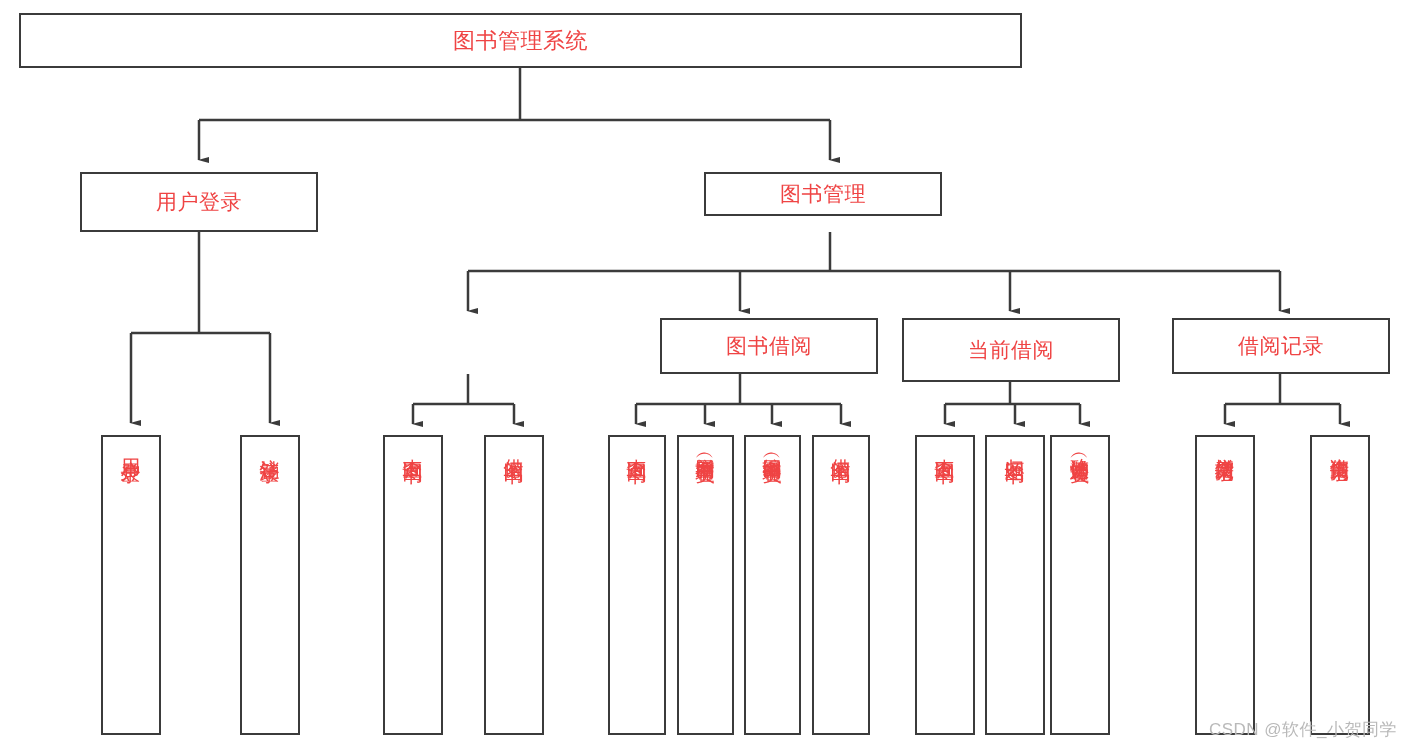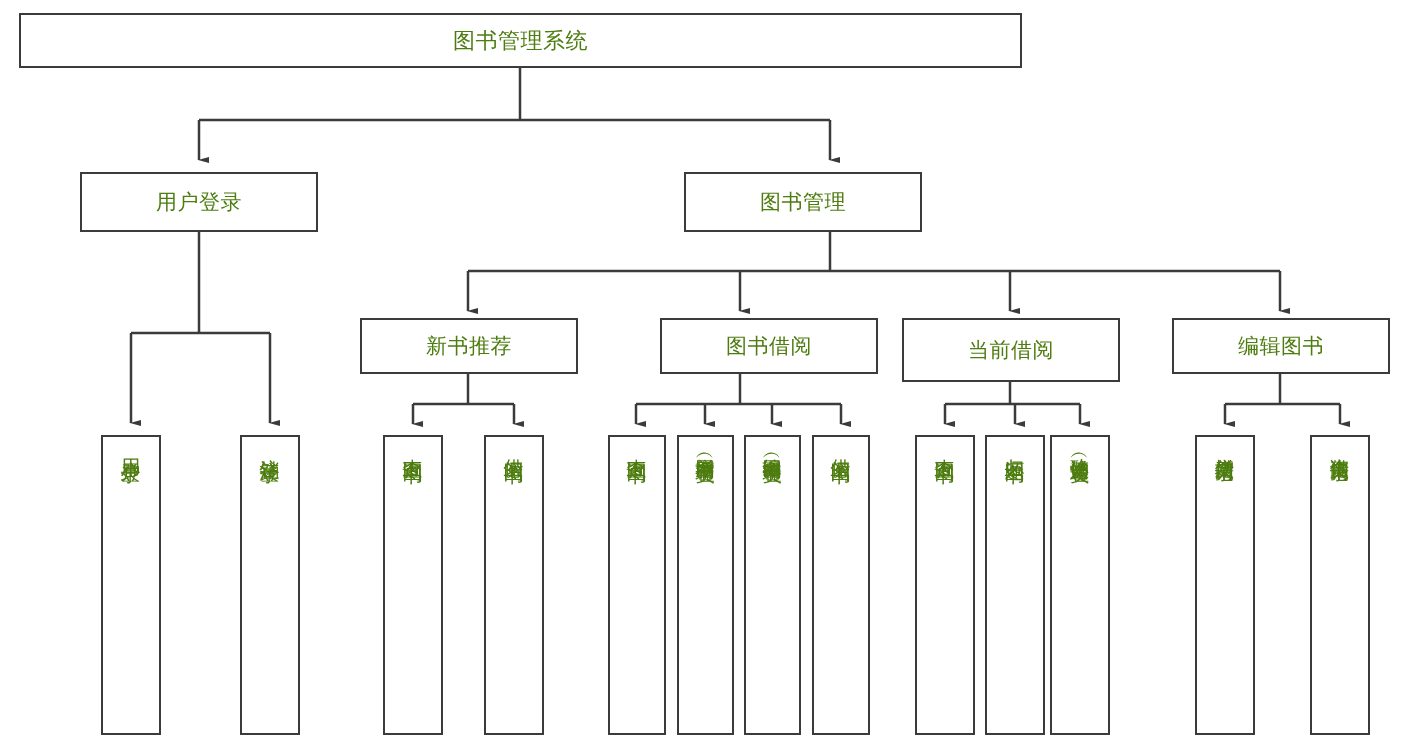--- a/index.html
+++ b/index.html
@@ -34,21 +34,21 @@
     display: flex;
     align-items: center;
     justify-content: center;
     color: #1a1a1a;
   }
   .node-label {
     display: block;
     text-align: center;
     line-height: 1.18;
     letter-spacing: 0.5px;
-    color: #4d7c0f;
+    color: #ef4444;
   }
   
   .node.horiz .node-label {
     font-size: 21px;
     white-space: nowrap;
   }
   .node.root .node-label {
     font-size: 22px;
   }
   
@@ -135,35 +135,32 @@
     </g>
   </svg>
 
   <div class="node horiz root" style="left:19px; top:13px; width:1003px; height:55px;">
     <span class="node-label">图书管理系统</span>
   </div>
 
   <div class="node horiz" style="left:80px; top:172px; width:238px; height:60px;">
     <span class="node-label">用户登录</span>
   </div>
-  <div class="node horiz" style="left:684px; top:172px; width:238px; height:60px;">
+  <div class="node horiz" style="left:704px; top:172px; width:238px; height:44px;">
     <span class="node-label">图书管理</span>
   </div>
 
-  <div class="node horiz" style="left:360px; top:318px; width:218px; height:56px;">
-    <span class="node-label">新书推荐</span>
-  </div>
   <div class="node horiz" style="left:632px; top:318px; width:218px; height:56px;margin-left:28px;">
     <span class="node-label">图书借阅</span>
   </div>
   <div class="node horiz" style="left:902px; top:318px; width:218px; height:64px;">
     <span class="node-label">当前借阅</span>
   </div>
   <div class="node horiz" style="left:1172px; top:318px; width:218px; height:56px;">
-    <span class="node-label">编辑图书</span>
+    <span class="node-label">借阅记录</span>
   </div>
 
   <div class="node vert" style="left:101px; top:435px; width:60px; height:300px;">
     <span class="node-label">用户登录</span>
   </div>
   <div class="node vert" style="left:240px; top:435px; width:60px; height:300px;">
     <span class="node-label">注销登录</span>
   </div>
 
   <div class="node vert" style="left:383px; top:435px; width:60px; height:300px;">
@@ -196,14 +193,15 @@
     <span class="node-label">确认归还（管理员）</span>
   </div>
 
   <div class="node vert long" style="left:1195px; top:435px; width:60px; height:300px;">
     <span class="node-label">新增借阅记录</span>
   </div>
   <div class="node vert long" style="left:1310px; top:435px; width:60px; height:300px;">
     <span class="node-label">查询借阅记录</span>
   </div>
 
+  <div id="watermark">CSDN @软件_小贺同学</div>
 
 </div>
 
 </body></html>

